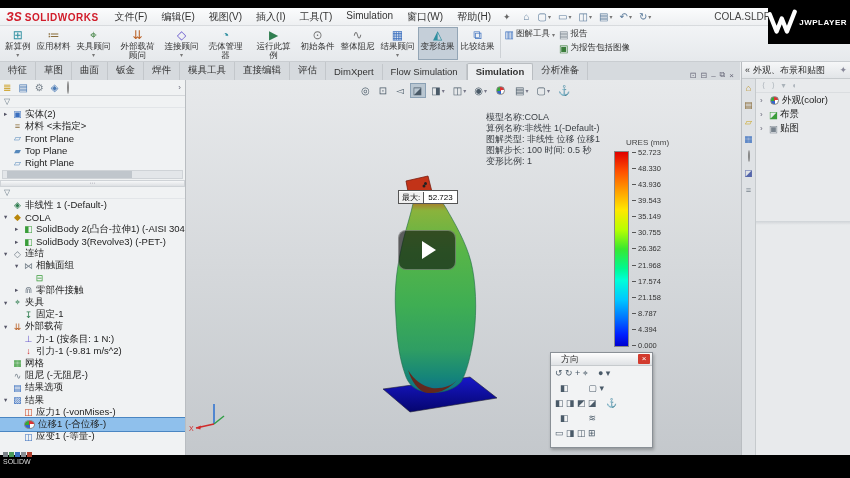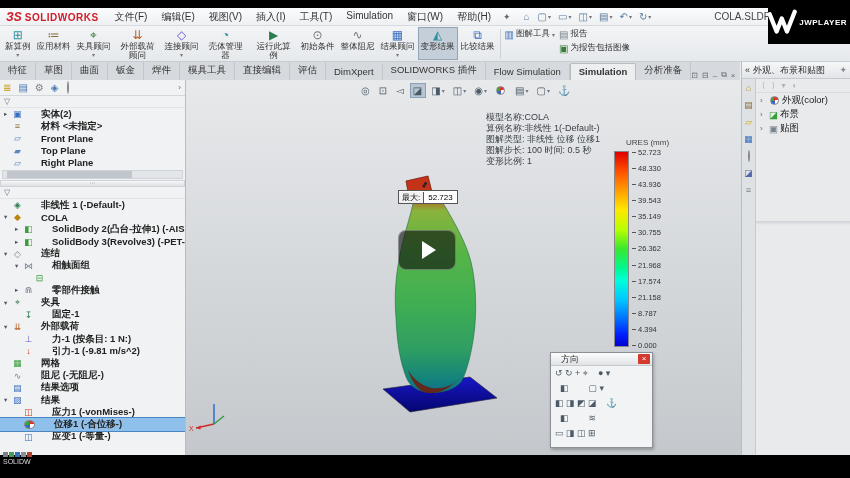--- a/index.html
+++ b/index.html
@@ -47,21 +47,21 @@
 
   
   .leftpanel { position:absolute; left:0; top:72px; width:186px; height:375px; background:#f0f2f3; border-right:1px solid #b9bdc1; overflow:hidden; }
   .lp-tabs { display:flex; align-items:center; height:16px; border-bottom:1px solid #d5d8db; padding-left:3px; gap:6px; }
   .lp-tab { font-size:10px; }
   .lp-over { margin-left:auto; margin-right:4px; color:#667; font-size:8px; }
   .filterrow { height:12px; display:flex; align-items:center; padding-left:4px; color:#6a7b88; font-size:8px; border-bottom:1px solid #e2e5e8; }
   .trow { display:flex; align-items:center; height:12.2px; font-size:9.5px; color:#222; white-space:nowrap; overflow:hidden; padding-left:4px; }
   .trow .ar { width:8px; font-size:6.5px; color:#556; flex:none; }
   .trow .g { width:11px; font-size:9px; text-align:center; flex:none; }
-  .trow .lb { margin-left:18px;font-weight:bold; }
+  .trow .lb { margin-left:2px; }
   .trow.sel { background:#8fc0ec; outline:1px solid #4a86c2; }
   .hscroll { height:9px; margin:1px 2px; background:#e3e6e9; border:1px solid #cfd3d7; display:flex; align-items:center; }
   .hthumb { height:7px; width:70%; background:#c0c6cc; margin-left:4px; }
   .splitter { height:7px; background:linear-gradient(#f6f7f8,#dde0e3); border:1px solid #cfd3d7; text-align:center; font-size:6px; color:#889; line-height:5px; }
   .ball { width:9px; height:9px; border-radius:50%; flex:none; margin:0 1px; background:conic-gradient(#d33 0 25%, #fff 25% 50%, #36c 50% 75%, #3a3 75% 100%); border:0.5px solid #888; }
 
   
   .viewport { position:absolute; left:186px; top:72px; width:555px; height:375px; background:linear-gradient(#e7e9eb, #c4c8cc); overflow:hidden; }
   .headsup { position:absolute; left:172px; top:3px; display:flex; align-items:center; gap:2px; font-size:10px; color:#4a5a68; }
   .hicon { display:flex; align-items:center; padding:1px 2px; border:1px solid transparent; }
@@ -291,21 +291,20 @@
 
       <div class="tab lb">特征</div>
           <div class="tab lb">草图</div>
           <div class="tab lb">曲面</div>
           <div class="tab lb">钣金</div>
           <div class="tab lb">焊件</div>
           <div class="tab lb">模具工具</div>
           <div class="tab lb">直接编辑</div>
           <div class="tab lb">评估</div>
           <div class="tab lb">DimXpert</div>
-          <div class="tab lb">SOLIDWORKS 插件</div>
           <div class="tab lb">Flow Simulation</div>
           <div class="tab lb active">Simulation</div>
           <div class="tab lb">分析准备</div>
         </div>
       <div class="winicons">
 
       <span class="lb">⊡</span>
           <span class="lb">⊟</span>
           <span class="lb">–</span>
           <span class="lb">⧉</span>

